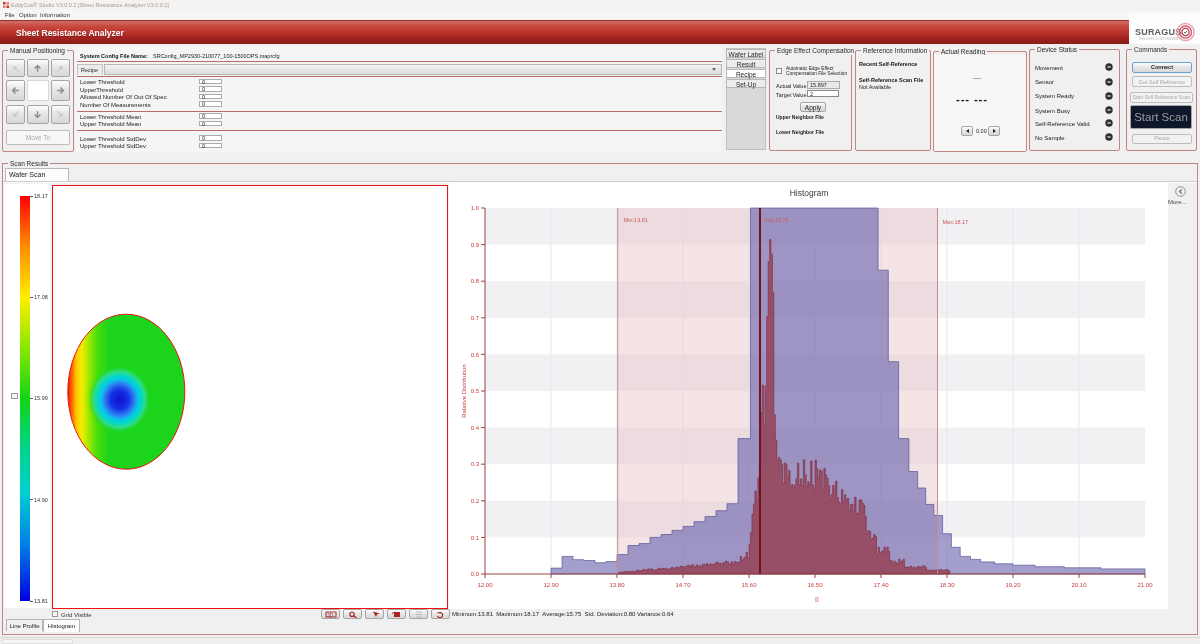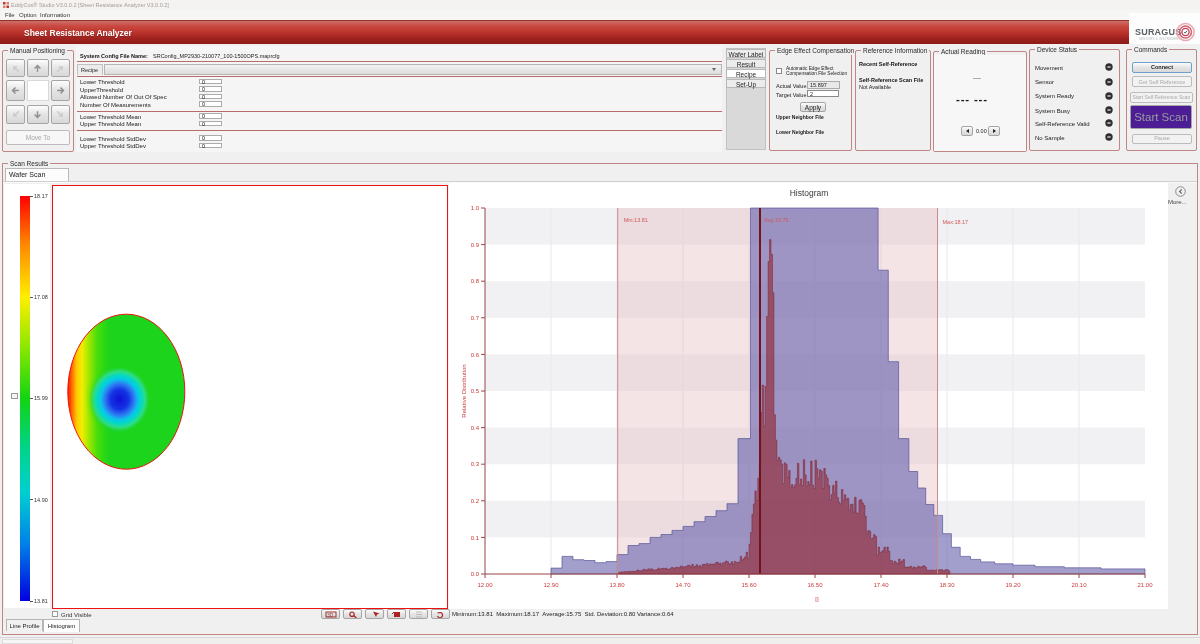--- a/index.html
+++ b/index.html
@@ -27,21 +27,21 @@
     </svg>
   </div>
 <div class="abs" style="left:11px;top:2px;font-size:5.5px;color:#a59a94;white-space:nowrap;">EddyCus® Studio V3.0.0.2 [Sheet Resistance Analyzer V3.0.0.2]</div>
 
 <div class="abs" style="left:0;top:10px;width:1200px;height:10px;background:#f6f6f5;"></div>
 <div class="abs" style="left:5px;top:11.5px;font-size:6px;color:#333;">File</div>
 <div class="abs" style="left:19px;top:11.5px;font-size:6px;color:#333;">Option</div>
 <div class="abs" style="left:40px;top:11.5px;font-size:6px;color:#333;">Information</div>
 
 <div class="abs" style="left:0;top:20px;width:1129px;height:24px;background:linear-gradient(180deg,#cf7068 0%,#c84940 22%,#bd352d 48%,#a32420 72%,#8c1b18 100%);border-top:1px solid #96322e;"></div>
-<div class="abs" style="left:24px;top:27.5px;font-size:8.5px;font-weight:bold;color:#fff;text-shadow:0 0.5px 1px rgba(0,0,0,0.25);text-align:center;">Sheet Resistance Analyzer</div>
+<div class="abs" style="left:16px;top:27.5px;font-size:8.5px;font-weight:bold;color:#fff;text-shadow:0 0.5px 1px rgba(0,0,0,0.25);text-align:center;">Sheet Resistance Analyzer</div>
 
 <div class="abs" style="left:1129px;top:13px;width:71px;height:31px;background:#fdfdfd;"></div>
 <div class="abs" style="left:1135px;top:26.5px;font-size:9px;font-weight:bold;color:#5c6166;letter-spacing:0.2px;">SURAGUS</div>
 <div class="abs" style="left:1139px;top:36.5px;font-size:2.8px;color:#b0b5ba;letter-spacing:0.3px;">SENSORS &amp; INSTRUMENTS</div>
 <div class="abs" style="left:1175px;top:21.5px;">
 <svg width="21" height="21">
       <g fill="none">
         <circle cx="10.5" cy="10" r="8.6" stroke="#eaa7b2" stroke-width="1.5"></circle>
         <circle cx="10.5" cy="10" r="6" stroke="#d4606f" stroke-width="1.5"></circle>
         <circle cx="10.5" cy="10" r="3.6" stroke="#c23850" stroke-width="1.3"></circle>
@@ -202,21 +202,21 @@
       <circle cx="4" cy="4" r="3.7" fill="#2e2e2e"></circle>
       <rect x="2.2" y="3.3" width="3.6" height="1.4" rx="0.7" fill="#c8c8c8"></rect>
     </svg>
   </div>
 <div class="grp" style="left:1126px;top:48.5px;width:71px;height:102.5px;">
     <span>Commands</span>
   </div>
 <div class="btn" style="left:1132px;top:62px;width:60px;height:10.5px;border-color:#6da0cd;font-size:5.5px;font-weight:bold;color:#222;">Connect</div>
 <div class="btn dis" style="left:1132px;top:76px;width:60px;height:11px;font-size:5.5px;line-height:10px;">Get Self Reference</div>
 <div class="btn dis" style="left:1130px;top:91.5px;width:63px;height:11.5px;font-size:5px;line-height:11px;">Start Self Reference Scan</div>
-<div class="btn" style="left:1130px;top:105px;width:62px;height:24px;font-size:11.5px;color:#9b9b9b;background:#4c1d95;">Start Scan</div>
+<div class="btn" style="left:1130px;top:105px;width:62px;height:24px;font-size:11.5px;color:#9b9b9b;background:#0f172a;">Start Scan</div>
 <div class="btn dis" style="left:1132px;top:134px;width:60px;height:9.5px;font-size:5.5px;line-height:9px;">Pause</div>
 
 <div class="grp" style="left:2px;top:163px;width:1196px;height:472px;border-radius:0;">
     <span>Scan Results</span>
   </div>
 <div class="abs" style="left:5px;top:168px;width:64px;height:13px;background:#fcfcfc;border:1px solid #b9b9b9;border-bottom:none;"></div>
 <div class="abs" style="left:9px;top:171px;font-size:7px;color:#222;">Wafer Scan</div>
 <div class="abs" style="left:3px;top:181px;width:1194px;height:2px;background:#fafafa;border-top:1px solid #cfcfcf;"></div>
 
 <div class="abs" style="left:4px;top:184px;width:46px;height:424px;background:#fff;"></div>

